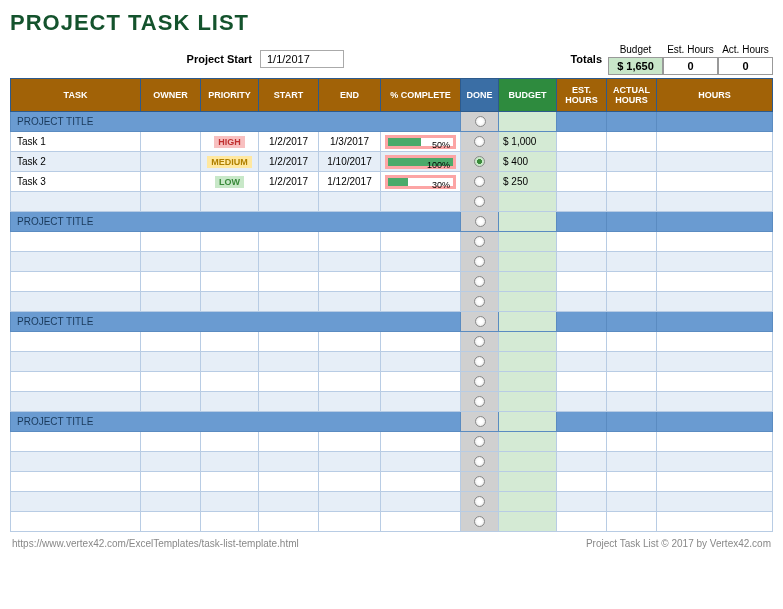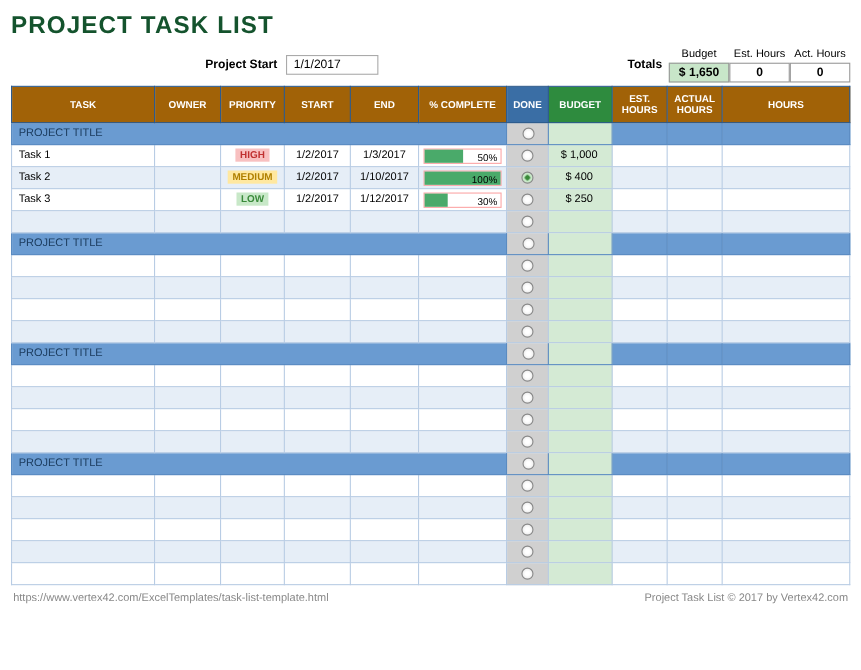--- a/index.html
+++ b/index.html
@@ -24,25 +24,25 @@
 tr.section td { background: #6a9bd1; color: #1a3a5c; font-weight: normal; text-align: left; padding-left: 6px; border: 1px solid #5a8bc1; }
 tr.section td.done-cell, tr.alt td.done-cell, td.done-cell { background: #d0d0d0; text-align: center; }
 tr.section td.budget-cell, tr.alt td.budget-cell, td.budget-cell { background: #d4ead4; }
 tr.alt td { background: #e6eef7; }
 .prio { padding: 1px 4px; font-size: 9px; font-weight: bold; }
 .prio-high { background: #f8c0c0; color: #c03030; }
 .prio-med { background: #ffe8a0; color: #b08000; }
 .prio-low { background: #c8e8c8; color: #3a8a3a; }
 .radio { display: inline-block; width: 11px; height: 11px; border: 1px solid #888; border-radius: 50%; background: radial-gradient(circle, #fff 30%, #eee 70%); vertical-align: middle; }
 .radio.checked { background: radial-gradient(circle, #3a8a3a 35%, #c8e8c8 40%); }
-.pct-wrap { position: relative; width: 100%; height: 14px; border: 1px solid #fca5a5; }
+.pct-wrap { position: relative; width: 100%; height: 14px; border: 3px solid #fca5a5; }
 .pct-bar { position: absolute; left: 0; top: 0; bottom: 0; background: #4aaa6a; }
 .pct-txt { position: absolute; right: 3px; top: 0; font-size: 9px; line-height: 14px; }
 .footer { display: flex; justify-content: space-between; font-size: 10px; color: #888; margin-top: 6px; padding: 0 2px; }
-.money { text-align: center; padding-right: 6px; }
+.money { text-align: left; padding-right: 6px; }
 .col-task { width: 130px; }
 .col-owner { width: 60px; }
 .col-prio { width: 58px; }
 .col-start { width: 60px; }
 .col-end { width: 62px; }
 .col-pct { width: 80px; }
 .col-done { width: 38px; }
 .col-budget { width: 58px; }
 .col-eh { width: 50px; }
 .col-ah { width: 50px; }

